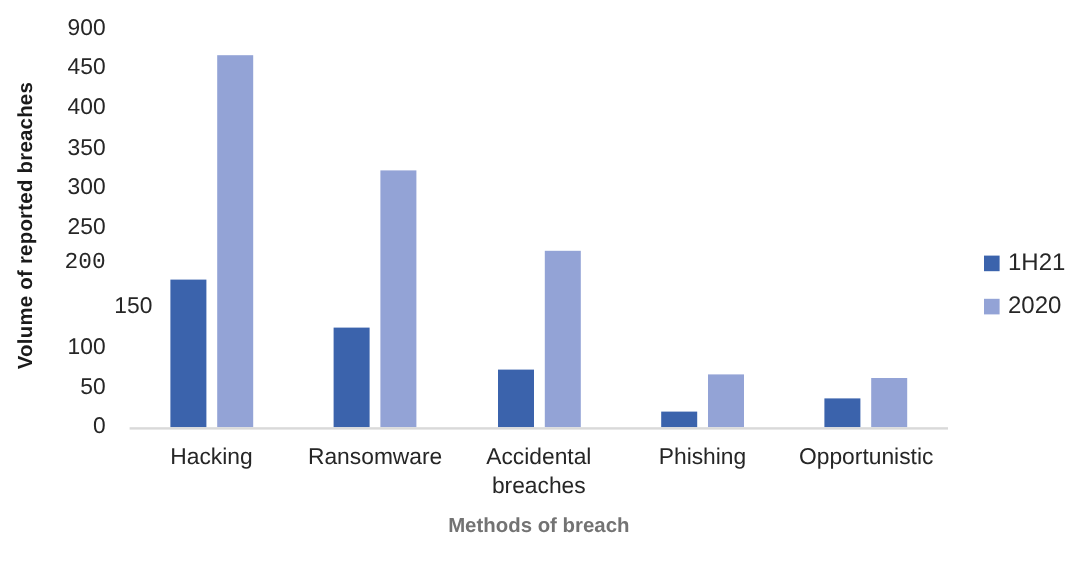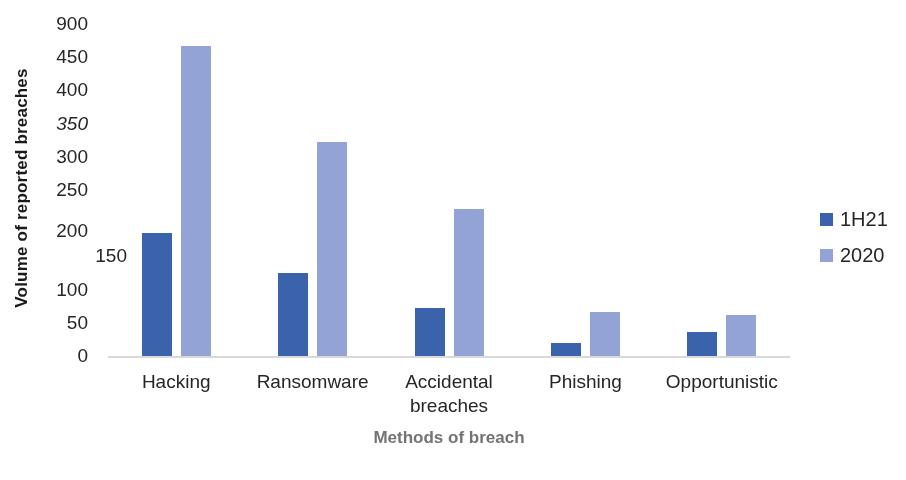--- a/index.html
+++ b/index.html
@@ -118,24 +118,24 @@
 </head>
 <body>
 
 <div class="canvas">
   <div class="y-axis-title">Volume of reported breaches</div>
   <div class="y-ticks" id="yTicks">
       <div class="ytick" style="top: 344px;">0</div>
       <div class="ytick" style="top: 310.8px;">50</div>
       <div class="ytick" style="top: 277.6px;">100</div>
       <div class="ytick" style="top: 244.4px; padding-left: 39px;">150</div>
-      <div class="ytick" style="top: 219px;">200</div>
+      <div class="ytick" style="top: 206px; font-family: Liberation Mono, monospace;">200</div>
       <div class="ytick" style="top: 178px;">250</div>
       <div class="ytick" style="top: 144.8px;">300</div>
-      <div class="ytick" style="top: 111.6px; font-style: italic;">350</div>
+      <div class="ytick" style="top: 111.6px;">350</div>
       <div class="ytick" style="top: 78.4px;">400</div>
       <div class="ytick" style="top: 45.2px;">450</div>
       <div class="ytick" style="top: 12px;">900</div>
     </div>
   <div class="plot" id="plot">
     <div class="bars" id="bars">
         <div class="bar-group">
           <div class="bar" style="height: 122.84px; background: rgb(59, 99, 172);"></div>
           <div class="bar" style="height: 310.088px; background: rgb(147, 163, 214);"></div>
         </div>

